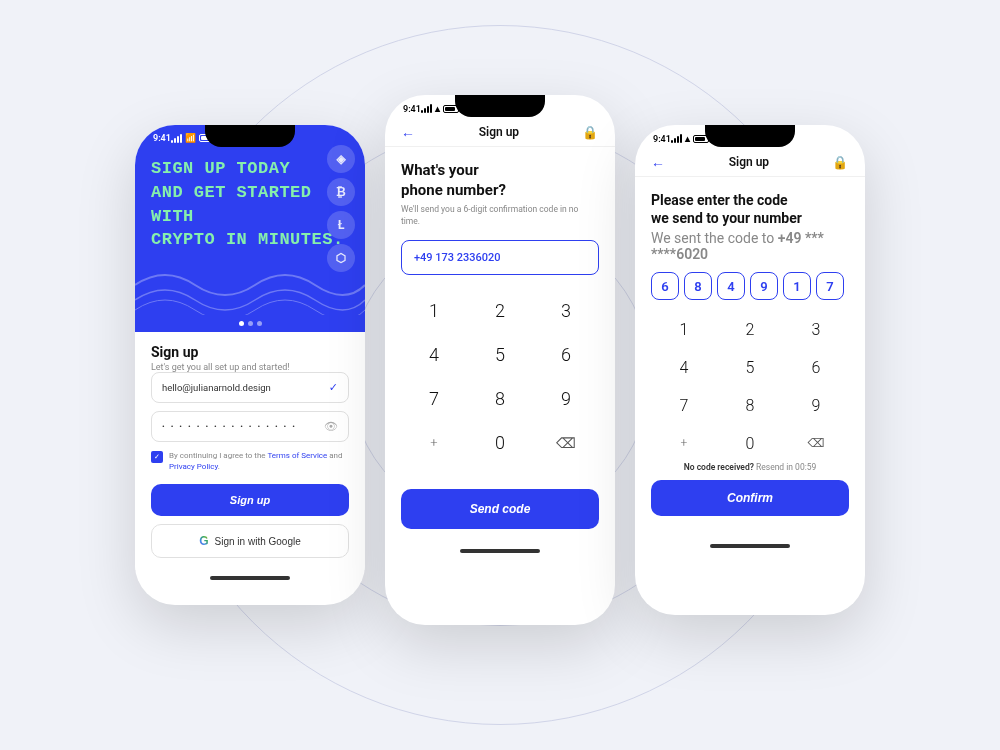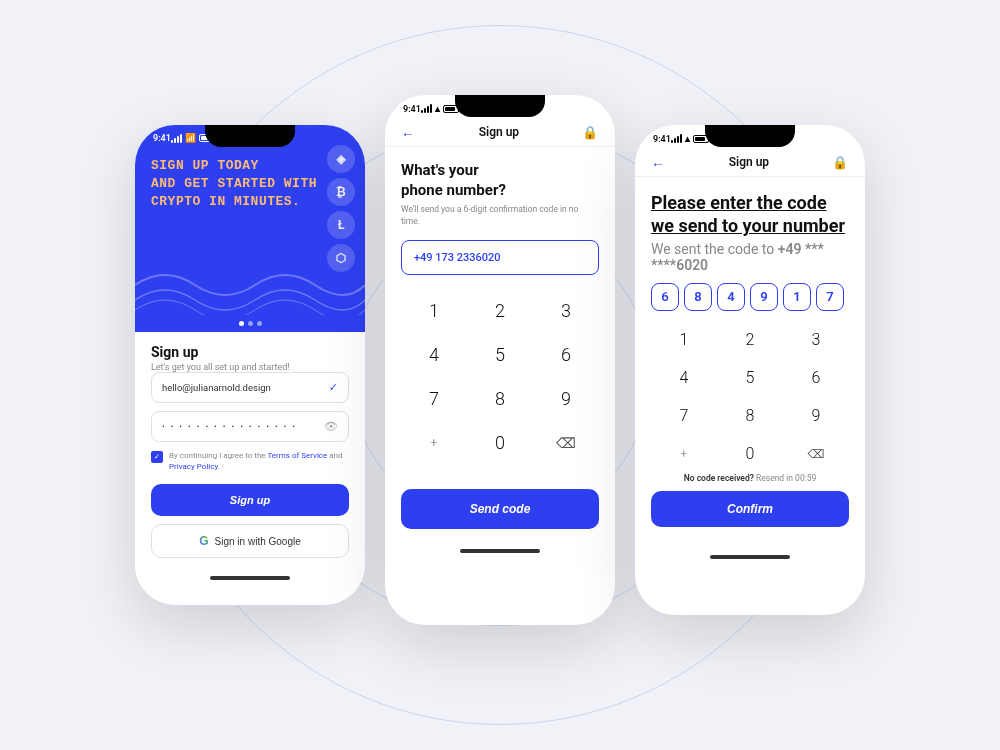--- a/index.html
+++ b/index.html
@@ -146,22 +146,22 @@
       border-radius: 1px;
     }
     
     .phone1-hero {
       background: #2e3ff0;
       height: 190px;
       position: relative;
       overflow: hidden;
     }
     .phone1-hero-text {
-      color: #fdba74;
-      font-size: 13px;
+      color: #86efac;
+      font-size: 17px;
       font-weight: 800;
       line-height: 1.4;
       padding: 10px 16px;
       text-transform: uppercase;
       letter-spacing: 0.5px;
       font-family: 'Courier New', monospace;
     }
     .crypto-icons {
       position: absolute;
       right: 10px;
@@ -388,26 +388,25 @@
     }
     .numpad-key.backspace {
       font-size: 14px;
       color: #555;
     }
     
     .phone3-content {
       padding: 14px 16px;
     }
     .code-question {
-      font-size: 18px;
+      font-size: 14px;
       font-weight: 700;
       color: #111;
       line-height: 1.3;
       margin-bottom: 3px;
-      text-decoration: underline;
     }
     .code-desc {
       font-size: 14px;
       color: #888;
       margin-bottom: 10px;
     }
     .code-desc strong {
       font-weight: 600;
     }
     .code-chips {

